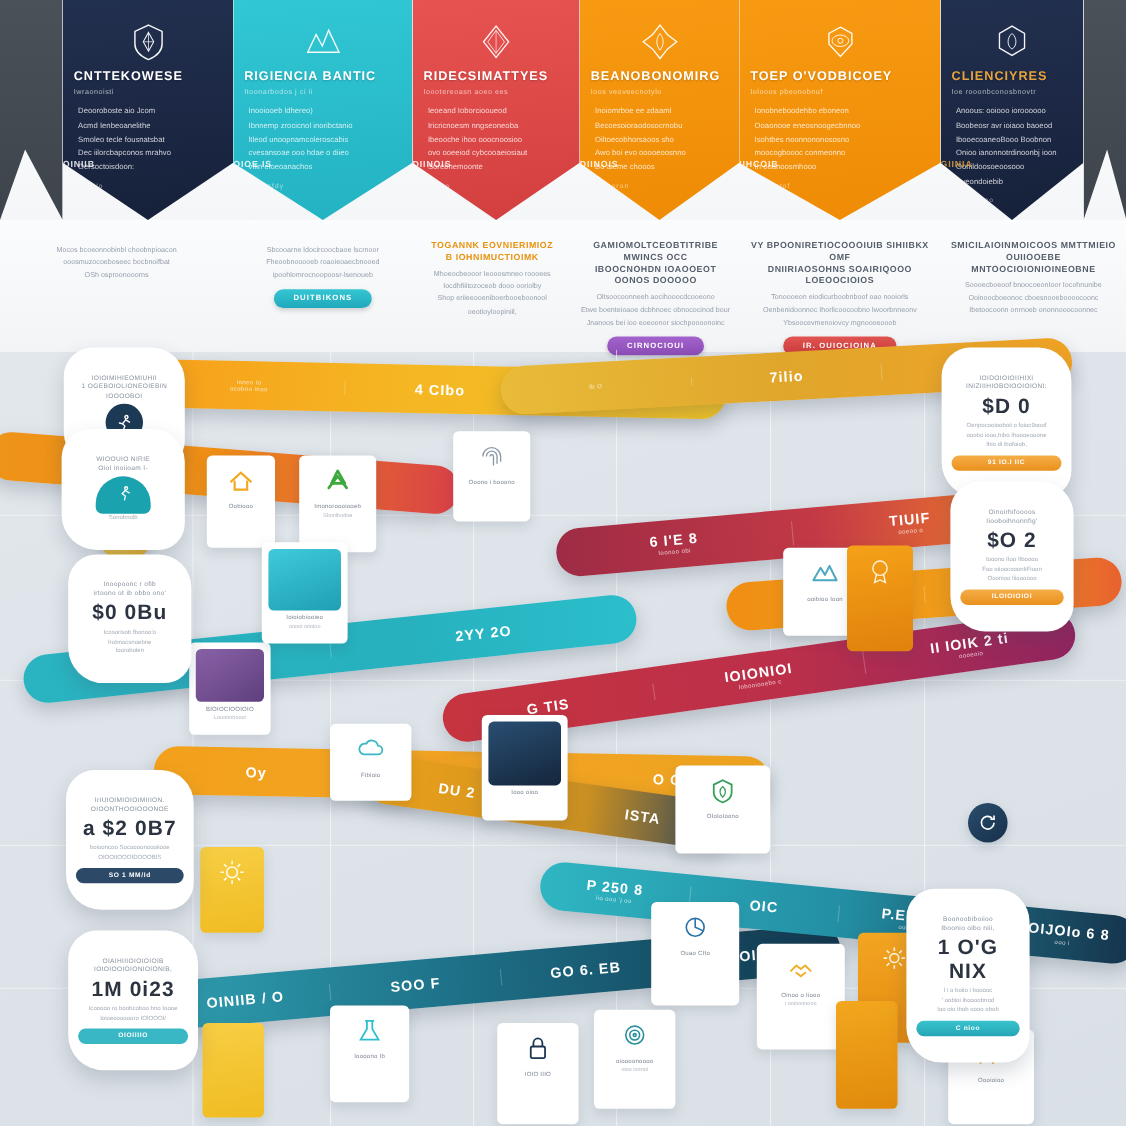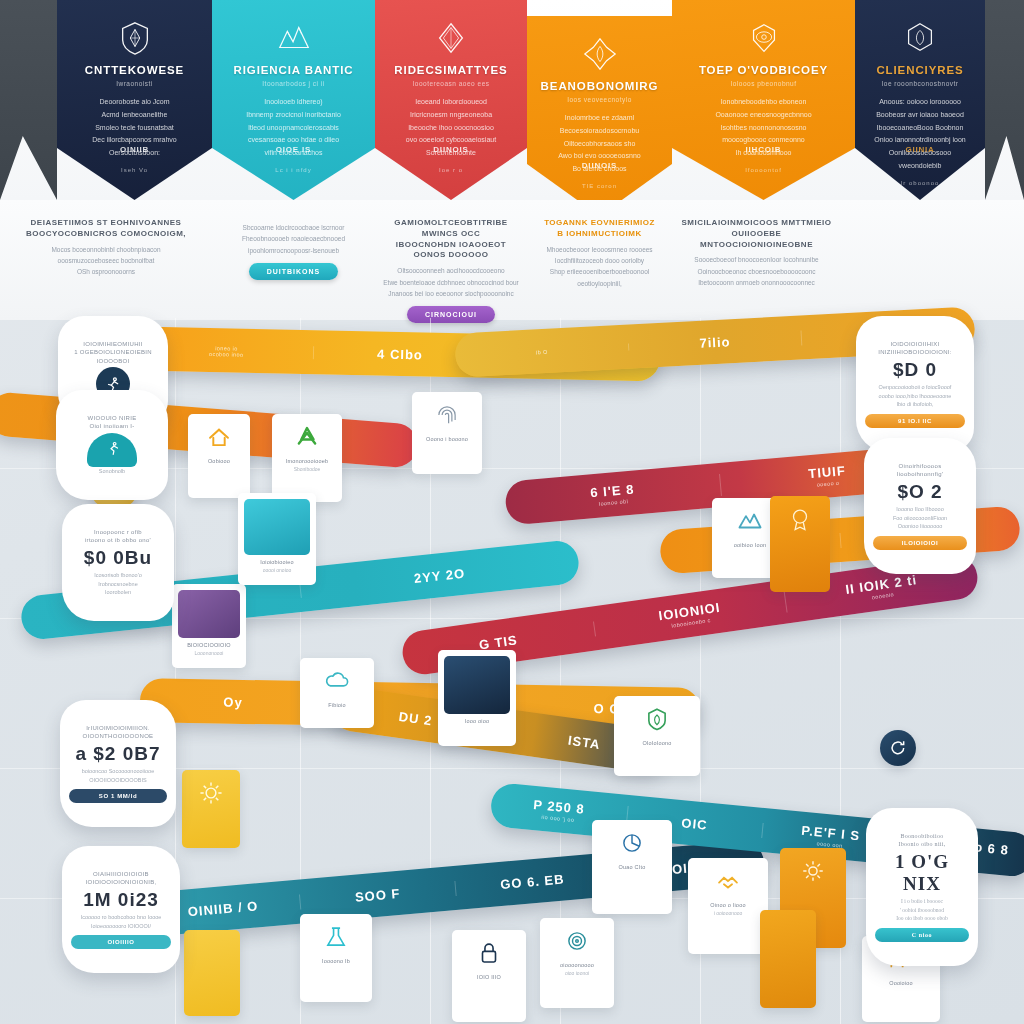--- a/index.html
+++ b/index.html
@@ -28,21 +28,20 @@
     flex: 0 0 auto;
     background: linear-gradient(180deg, #4a5158 0%, #3d444b 100%);
   }
   .edge-wedge.left  { width: 57px;  clip-path: polygon(0 0, 100% 0, 100% 100%, 40% 68%, 0 100%); }
   .edge-wedge.right { width: 39px;  clip-path: polygon(0 0, 100% 0, 100% 100%, 55% 68%, 0 100%); }
 
   .banner {
     position: relative;
     height: 200px;
     padding: 16px 10px 0 10px;
-    text-align: center;
     color: #fff;
     clip-path: polygon(0 0, 100% 0, 100% 74%, 50% 100%, 0 74%);
     box-shadow: 0 3px 10px rgba(0,0,0,0.18);
   }
   .banner .bnr-icon { height: 44px; display: flex; align-items: center; justify-content: center; }
   .banner .bnr-icon svg { width: 38px; height: 38px; opacity: .95; }
   .banner .bnr-title {
     font-size: 11.5px; font-weight: bold; letter-spacing: .9px;
     text-transform: uppercase; line-height: 1.1; margin-top: 4px;
     text-shadow: 0 1px 2px rgba(0,0,0,.22);
@@ -220,21 +219,21 @@
       <div class="bnr-sub">Ioootereoasn aoeo ees</div>
       <div class="bnr-body" style="white-space:pre-line">Ieoeand Ioborciooueod
 Iricricnoesm nngseoneoba
 Ibeooche ihoo ooocnoosioo
 ovo ooeeiod cybcooaeiosiaut
 Sorebnemoonte</div>
       <div class="bnr-meta">Ioe r o</div>
       <div class="bnr-foot">DIINOIS</div>
     </div>
 
-    <div class="banner" style="width:145px;background:linear-gradient(175deg,#f79a12 0%,#ef8b05 100%);margin-top:16px;">
+    <div class="banner" style="width:145px;background:linear-gradient(175deg,#f79a12 0%,#ef8b05 100%);">
       <div class="bnr-icon">
         <svg viewBox="0 0 40 40" fill="none" stroke="#fff" stroke-width="1.3">
           <path d="M20 4 L27 13 L36 20 L27 27 L20 36 L13 27 L4 20 L13 13 Z"></path>
           <path d="M20 12 C24 17 24 23 20 28 C16 23 16 17 20 12 Z" stroke-width=".9"></path>
         </svg>
       </div>
       <div class="bnr-title">BEANOBONOMIRG</div>
       <div class="bnr-sub">Ioos veoveecnotylo</div>
       <div class="bnr-body" style="white-space:pre-line">Inoiomrboe ee zdaaml
 Becoesoioraodosocrnobu
@@ -281,47 +280,53 @@
 vweondoiebib</div>
       <div class="bnr-meta">Ir oboonoo</div>
       <div class="bnr-foot" style="color:#e8a33a">GIINIA</div>
     </div>
 
     <div class="edge-wedge right"></div>
   </div>
 
   <div id="desc-band">
     <div class="desc-col" style="width:212px">
-      <div class="desc-title" style="white-space:pre-line">DEIASETIIMOS ST EOHNIVOANNES
-BOOCYOCOBNICROS COMOCNOIGM,</div>
       <div class="desc-body" style="white-space:pre-line">Mocos bcoeonnobinbl choobnpioacon
 ooosmuzocoeboseec bocbnoifbat
 OSh osproonooorns</div>
     </div>
     <div class="desc-col" style="width:163px">
       <div class="desc-body" style="white-space:pre-line">Sbcooarne ldocircoocbaoe lscrnoor
 Fheoobnooooeb roaoieoaecbnooed
 ipoohlomrocnoopoosr-lsenoueb</div>
       <span class="pill" style="background:linear-gradient(180deg,#35c6d2,#20a8bc)">DUITBIKONS</span>
+    </div>
+    <div class="desc-col" style="width:145px">
+      <div class="desc-title" style="white-space:pre-line;color:#e8920c">TOGANNK EOVNIERIMIOZ
+B IOHNIMUCTIOIMK</div>
+      <div class="desc-body" style="white-space:pre-line">Mhoeocbeooor Ieooosmneo roooees
+Iocdhfiiitozoceob dooo ooriolby
+Shop eriieeooeniboerbooeboonool
+oeotioyloopiniil,</div>
     </div>
     <div class="desc-col" style="width:152px">
       <div class="desc-title" style="white-space:pre-line">GAMIOMOLTCEOBTITRIBE MWINCS OCC
 IBOOCNOHDN IOAOOEOT OONOS DOOOOO</div>
       <div class="desc-body" style="white-space:pre-line">Oltsoocoonneeh aocihooocdcooeono
 Etwe boenteioaoe dcbhnoec obnococinod bour
 Jnanoos bei ioo eoeoonor siochpoooonoinc</div>
       <span class="pill" style="background:linear-gradient(180deg,#a463cc,#8b4cb5)">CIRNOCIOUI</span>
     </div>
-    <div class="desc-col" style="width:145px">
-      <div class="desc-title" style="white-space:pre-line;color:#e8920c">TOGANNK EOVNIERIMIOZ
-B IOHNIMUCTIOIMK</div>
-      <div class="desc-body" style="white-space:pre-line">Mhoeocbeooor Ieooosmneo roooees
-Iocdhfiiitozoceob dooo ooriolby
-Shop eriieeooeniboerbooeboonool
-oeotioyloopiniil,</div>
+    <div class="desc-col" style="width:183px">
+      <div class="desc-title" style="white-space:pre-line">VY BPOONIRETIOCOOOIUIB SIHIIBKX OMF
+DNIIRIAOSOHNS SOAIRIQOOO LOEOOCIOIOS</div>
+      <div class="desc-body" style="white-space:pre-line">Tonoooeon eiodicurboobnboof oao nooiorls
+Oenbenidoonnoc Ihorlicoocoobno Iwoorbnneonv
+Ybsoocevmenoiovcy mgnoooeooob</div>
+      <span class="pill" style="background:linear-gradient(180deg,#e05551,#cd3b3b)">IR. OUIOCIOINA</span>
     </div>
     <div class="desc-col" style="width:169px">
       <div class="desc-title" style="white-space:pre-line">SMICILAIOINMOICOOS MMTTMIEIO
 OUIIOOEBE MNTOOCIOIONIOINEOBNE</div>
       <div class="desc-body" style="white-space:pre-line">Soooecboeoof bnoocoeonIoor Iocohnunibe
 Ooinoocboeonoc cboesnooeboooocoonc
 Ibetoocoonn onrnoeb ononnooocoonnec</div>
     </div>
   </div>
 
@@ -675,21 +680,21 @@
     <div class="blob" style="left:864px;top:120px;width:112px;">
       <div class="b-title" style="white-space:pre-line">Oinoirhifoooos
 Iiooboihnonnfig'</div>
       <div class="b-num">$O 2</div>
       <div class="b-body" style="white-space:pre-line">Iooono IIoo IIboooo
 Foo oiioocooonIiFioon
 Ooonioo Iiioooooo</div>
       <span class="b-chip" style="background:linear-gradient(180deg,#f5ae48,#e9901c)">ILOIOIOIOI</span>
     </div>
 
-    <div class="blob" style="left:866px;top:490px;width:112px;font-family:Liberation Serif, serif;">
+    <div class="blob" style="left:824px;top:490px;width:112px;">
       <div class="b-title" style="white-space:pre-line">Boonoobiboiioo
 Iboonio oibo niii,</div>
       <div class="b-num">1 O'G NIX</div>
       <div class="b-body" style="white-space:pre-line">I i o boiio i booooc
 ' oobioi iboooobnod
 Ioo oio ibob oooo obob</div>
       <span class="b-chip" style="background:linear-gradient(180deg,#38c3ce,#25a5b6)">C nioo</span>
     </div>
 
     <div class="circ" style="left:880px;top:412px;width:36px;height:36px;background:linear-gradient(145deg,#2a4d6e,#16304a)">

